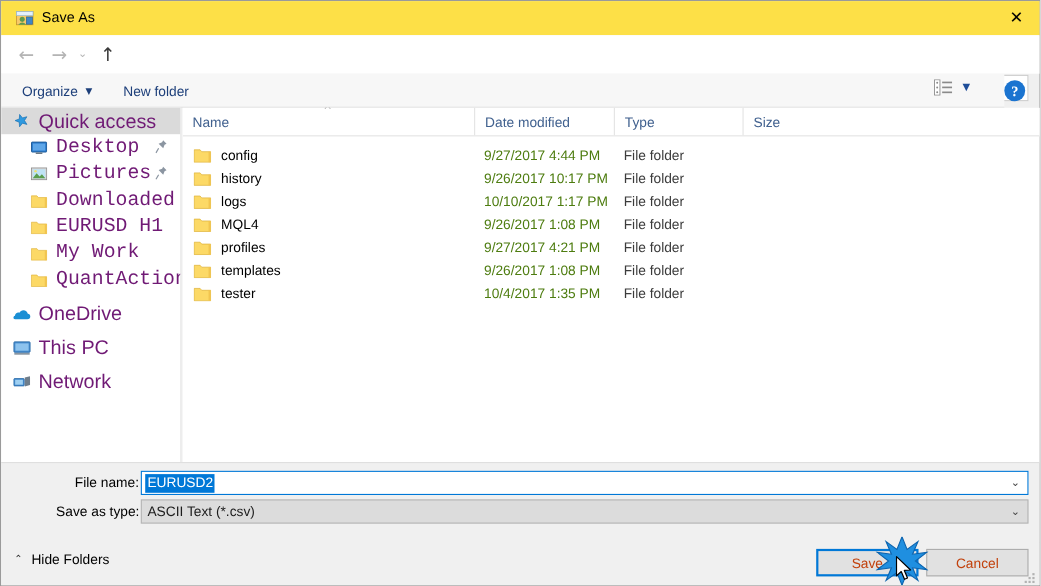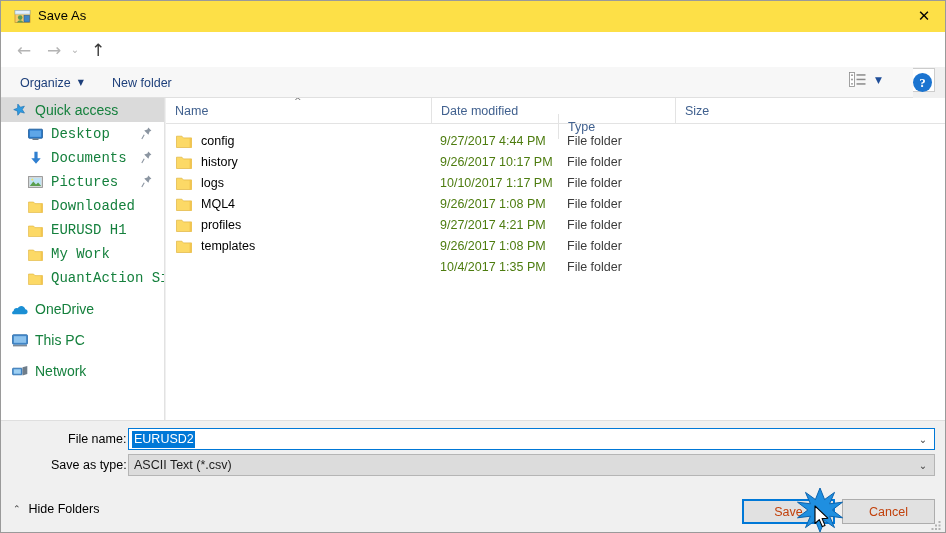--- a/index.html
+++ b/index.html
@@ -260,22 +260,22 @@
   .nav-row.indent { padding-left: 26px; font-family: Liberation Mono, monospace; }
   .nav-row .ic {
     width: 17px; height: 16px;
     flex: none;
     display: flex;
     align-items: center;
     justify-content: center;
     margin-right: 7px;
   }
   .nav-row .lbl {
-    font-size: 14px;
-    color: #15803d;
+    font-size: 18px;
+    color: #701a75;
     white-space: nowrap;
     overflow: hidden;
   }
   .nav-row .pin {
     position: absolute;
     right: 12px;
     top: 5px;
     width: 11px; height: 13px;
   }
   .nav-gap { height: 7px; }
@@ -303,21 +303,21 @@
     font-size: 12.5px;
     color: #41618f;
     padding-left: 9px;
     box-sizing: border-box;
     border-left: 1px solid #e3e3e3;
     cursor: default;
   }
   .col:first-child { border-left: none; }
   .col-name { left: 0;   width: 265px; }
   .col-date { left: 265px; width: 127px; }
-  .col-type { left: 392px; width: 117px; margin-top: 16px; }
+  .col-type { left: 392px; width: 117px; }
   .col-size { left: 509px; width: 80px; }
   .sort-arrow {
     position: absolute;
     left: 128px; top: -2px;
     font-size: 9px;
     color: #6f6f6f;
     font-family: "DejaVu Sans", sans-serif;
   }
   .frow {
     position: relative;
@@ -609,32 +609,20 @@
           <rect x="4.5" y="10.6" width="6" height="1.4" fill="#6d7a86"></rect>
         </svg>
       </span>
       <span class="lbl">Desktop</span>
       <svg class="pin" viewBox="0 0 11 13">
         <path d="M7.3 0.6 L10.4 3.7 L8.6 4.6 L7.4 7.8 L3.2 3.6 L6.4 2.4 Z" fill="#8b95a1"></path>
         <line x1="3.2" y1="7.8" x2="0.8" y2="12" stroke="#8b95a1" stroke-width="1.1"></line>
       </svg>
     </div>
 
-    <div class="nav-row indent">
-      <span class="ic">
-        <svg width="14" height="14" viewBox="0 0 14 14">
-          <path d="M5.4 0.8h3.2v6.4h3.1L7 12.8 2.3 7.2h3.1z" fill="#2f7fd0"></path>
-        </svg>
-      </span>
-      <span class="lbl">Documents</span>
-      <svg class="pin" viewBox="0 0 11 13">
-        <path d="M7.3 0.6 L10.4 3.7 L8.6 4.6 L7.4 7.8 L3.2 3.6 L6.4 2.4 Z" fill="#8b95a1"></path>
-        <line x1="3.2" y1="7.8" x2="0.8" y2="12" stroke="#8b95a1" stroke-width="1.1"></line>
-      </svg>
-    </div>
 
     <div class="nav-row indent">
       <span class="ic">
         <svg width="15" height="12" viewBox="0 0 15 12">
           <rect x="0.5" y="0.6" width="14" height="10.8" fill="#d8d8d8" stroke="#8a8a8a" stroke-width="0.8"></rect>
           <rect x="1.8" y="1.9" width="11.4" height="8.2" fill="#bfe3f5"></rect>
           <path d="M1.8 10.1 L5.3 5.4 L8 8.4 L10.1 6.4 L13.2 10.1 Z" fill="#5a9e4e"></path>
           <circle cx="4.3" cy="3.6" r="1.1" fill="#f2e06a"></circle>
         </svg>
       </span>
@@ -814,20 +802,27 @@
           <path d="M13.6 3.9h1.9v9.6h-1.9z" fill="#f2c54f"></path>
         </svg>
         <span class="ftxt">templates</span>
       </div>
       <div class="fdate">9/26/2017 1:08 PM</div>
       <div class="ftype">File folder</div>
       <div class="fsize"></div>
     </div>
 
     <div class="frow">
+      <div class="fname">
+        <svg class="fic" viewBox="0 0 16 14">
+          <path d="M0.5 2.2h5.4l1.5 1.7h8.1v9.6H0.5z" fill="#fcd966" stroke="#e0b53f" stroke-width="0.7"></path>
+          <path d="M13.6 3.9h1.9v9.6h-1.9z" fill="#f2c54f"></path>
+        </svg>
+        <span class="ftxt">tester</span>
+      </div>
       <div class="fdate">10/4/2017 1:35 PM</div>
       <div class="ftype">File folder</div>
       <div class="fsize"></div>
     </div>
   </div>
 
   <div class="formpane">
     <div class="lbl-filename">File name:</div>
     <div class="filename-field">
       <span class="filename-value">EURUSD2</span>

